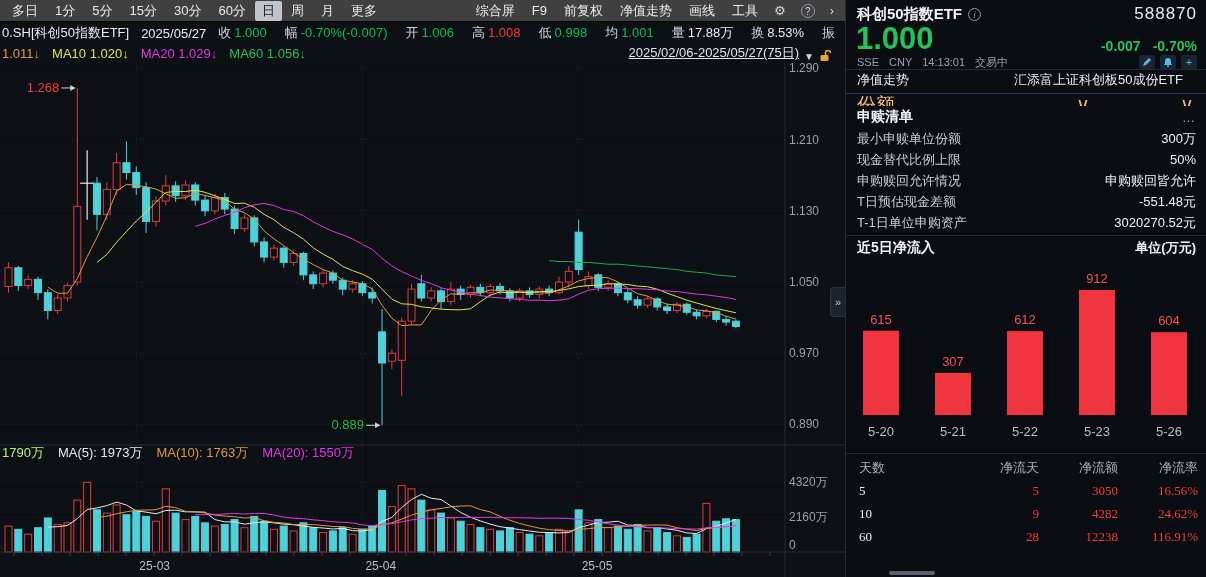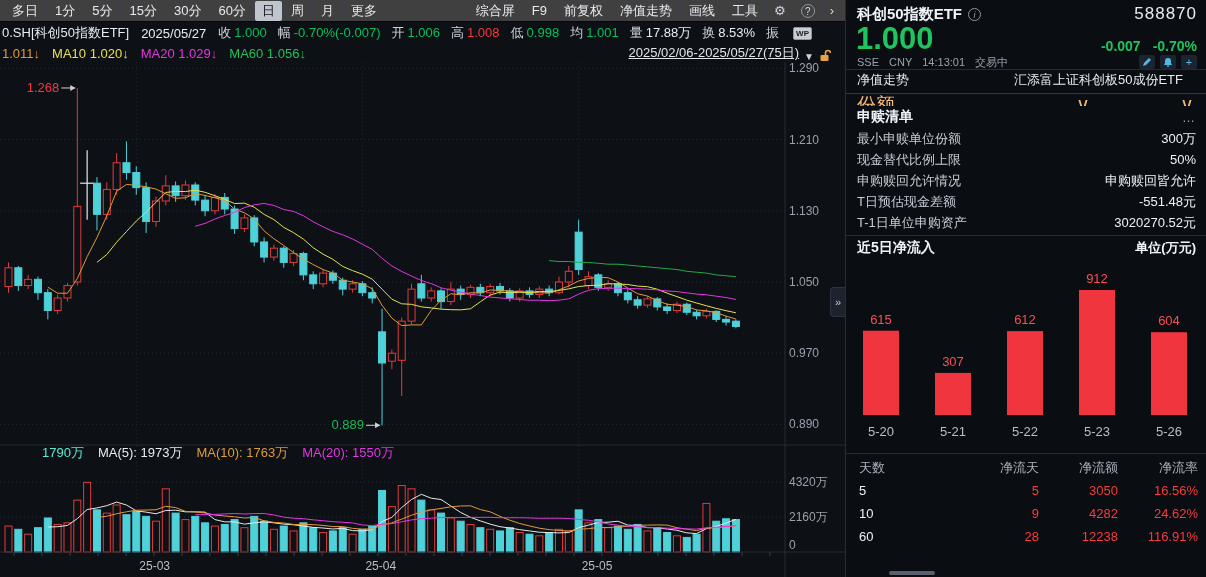--- a/index.html
+++ b/index.html
@@ -83,21 +83,21 @@
   .qp-div { position:absolute; left:0; width:100%; height:0; border-top:1px solid #242a36; }
   .flow-title { position:absolute; left:0; top:239px; width:100%; height:17px; display:flex;
     align-items:center; padding:0 10px 0 11px; }
   .flow-title .t { font-size:14px; font-weight:bold; color:#f0f3f8; }
   .flow-title .u { margin-left:auto; font-size:13px; font-weight:bold; color:#f0f3f8; }
   #flowsvg { position:absolute; left:0; top:256px; }
   .flow-table { position:absolute; left:0; top:456px; width:100%; font-size:13px; }
   .ft-row { display:grid; grid-template-columns:100px 93px 79px 80px; height:23px; align-items:center;
     padding-right:9px; }
   .ft-row span:first-child { padding-left:13px; text-align:left; }
-  .ft-row span { text-align:right; }
+  .ft-row span { text-align:right;font-family:Liberation Serif, serif; }
   .ft-head span { color:#aab1bc; }
   .ft-body span:first-child { color:#eef1f6; }
   .ft-body span { color:#fa3b3b; }
   .scroll-thumb { position:absolute; left:43px; bottom:2px; width:46px; height:4px;
     background:#5a616c; border-radius:2px; }
 </style>
 </head>
 <body>
 
 <div id="app">
@@ -142,21 +142,21 @@
           <span class="tb-sep"></span>
           <span class="tb-help">?</span>
           <span class="tb-sep"></span>
           <span class="tb-icon">›</span>
         </div>
     </div>
 
     <div class="inforow">
       <span class="sym">0.SH[科创50指数ETF]</span>
       <span class="date">2025/05/27</span>
-      <span id="info-fields" style="display:flex;">
+      <span id="info-fields" style="display:flex;gap:7px;">
           <span class="fld"><span class="lb">收</span><span class="c-green">1.000</span></span>
           <span class="fld"><span class="lb">幅</span><span class="c-green">-0.70%(-0.007)</span></span>
           <span class="fld"><span class="lb">开</span><span class="c-green">1.006</span></span>
           <span class="fld"><span class="lb">高</span><span class="c-red">1.008</span></span>
           <span class="fld"><span class="lb">低</span><span class="c-green">0.998</span></span>
           <span class="fld"><span class="lb">均</span><span class="c-green">1.001</span></span>
           <span class="fld"><span class="lb">量</span><span class="c-white">17.88万</span></span>
           <span class="fld"><span class="lb">换</span><span class="c-white">8.53%</span></span>
           <span class="fld"><span class="lb">振</span><span class="c-white"></span></span>
         </span>
@@ -469,21 +469,21 @@
           <path d="M75.31 25.980000000000018 l-5 -3 v6 z" fill="#cfd3da"></path>
           <text x="59.31" y="29.980000000000018" fill="#f4393f" font-size="13" text-anchor="end">1.268</text>
           <line x1="366.04" y1="363.29" x2="380.04" y2="363.29" stroke="#cfd3da"></line>
           <path d="M380.04 363.29 l-5 -3 v6 z" fill="#cfd3da"></path>
           <text x="364.04" y="367.29" fill="#19b955" font-size="13" text-anchor="end">0.889</text>
           <line x1="0" y1="383" x2="845" y2="383" stroke="#262c38"></line>
           <line x1="0" y1="490" x2="845" y2="490" stroke="#262c38"></line>
           <line x1="785" y1="0" x2="785" y2="515" stroke="#262c38"></line>
         </svg>
       <div class="vol-legend" id="vol-legend">
-          <span style="color: #5eead4; margin-left: 40px;">1790万</span>
+          <span style="color: #bef264;">1790万</span>
           <span style="color: rgb(232, 235, 240);">MA(5): 1973万</span>
           <span style="color: rgb(224, 154, 60);">MA(10): 1763万</span>
           <span style="color: rgb(226, 54, 226);">MA(20): 1550万</span>
         </div>
       <div class="expand-handle">»</div>
     </div>
   </div>
 
   <div id="right">
     <div class="qp-header">

